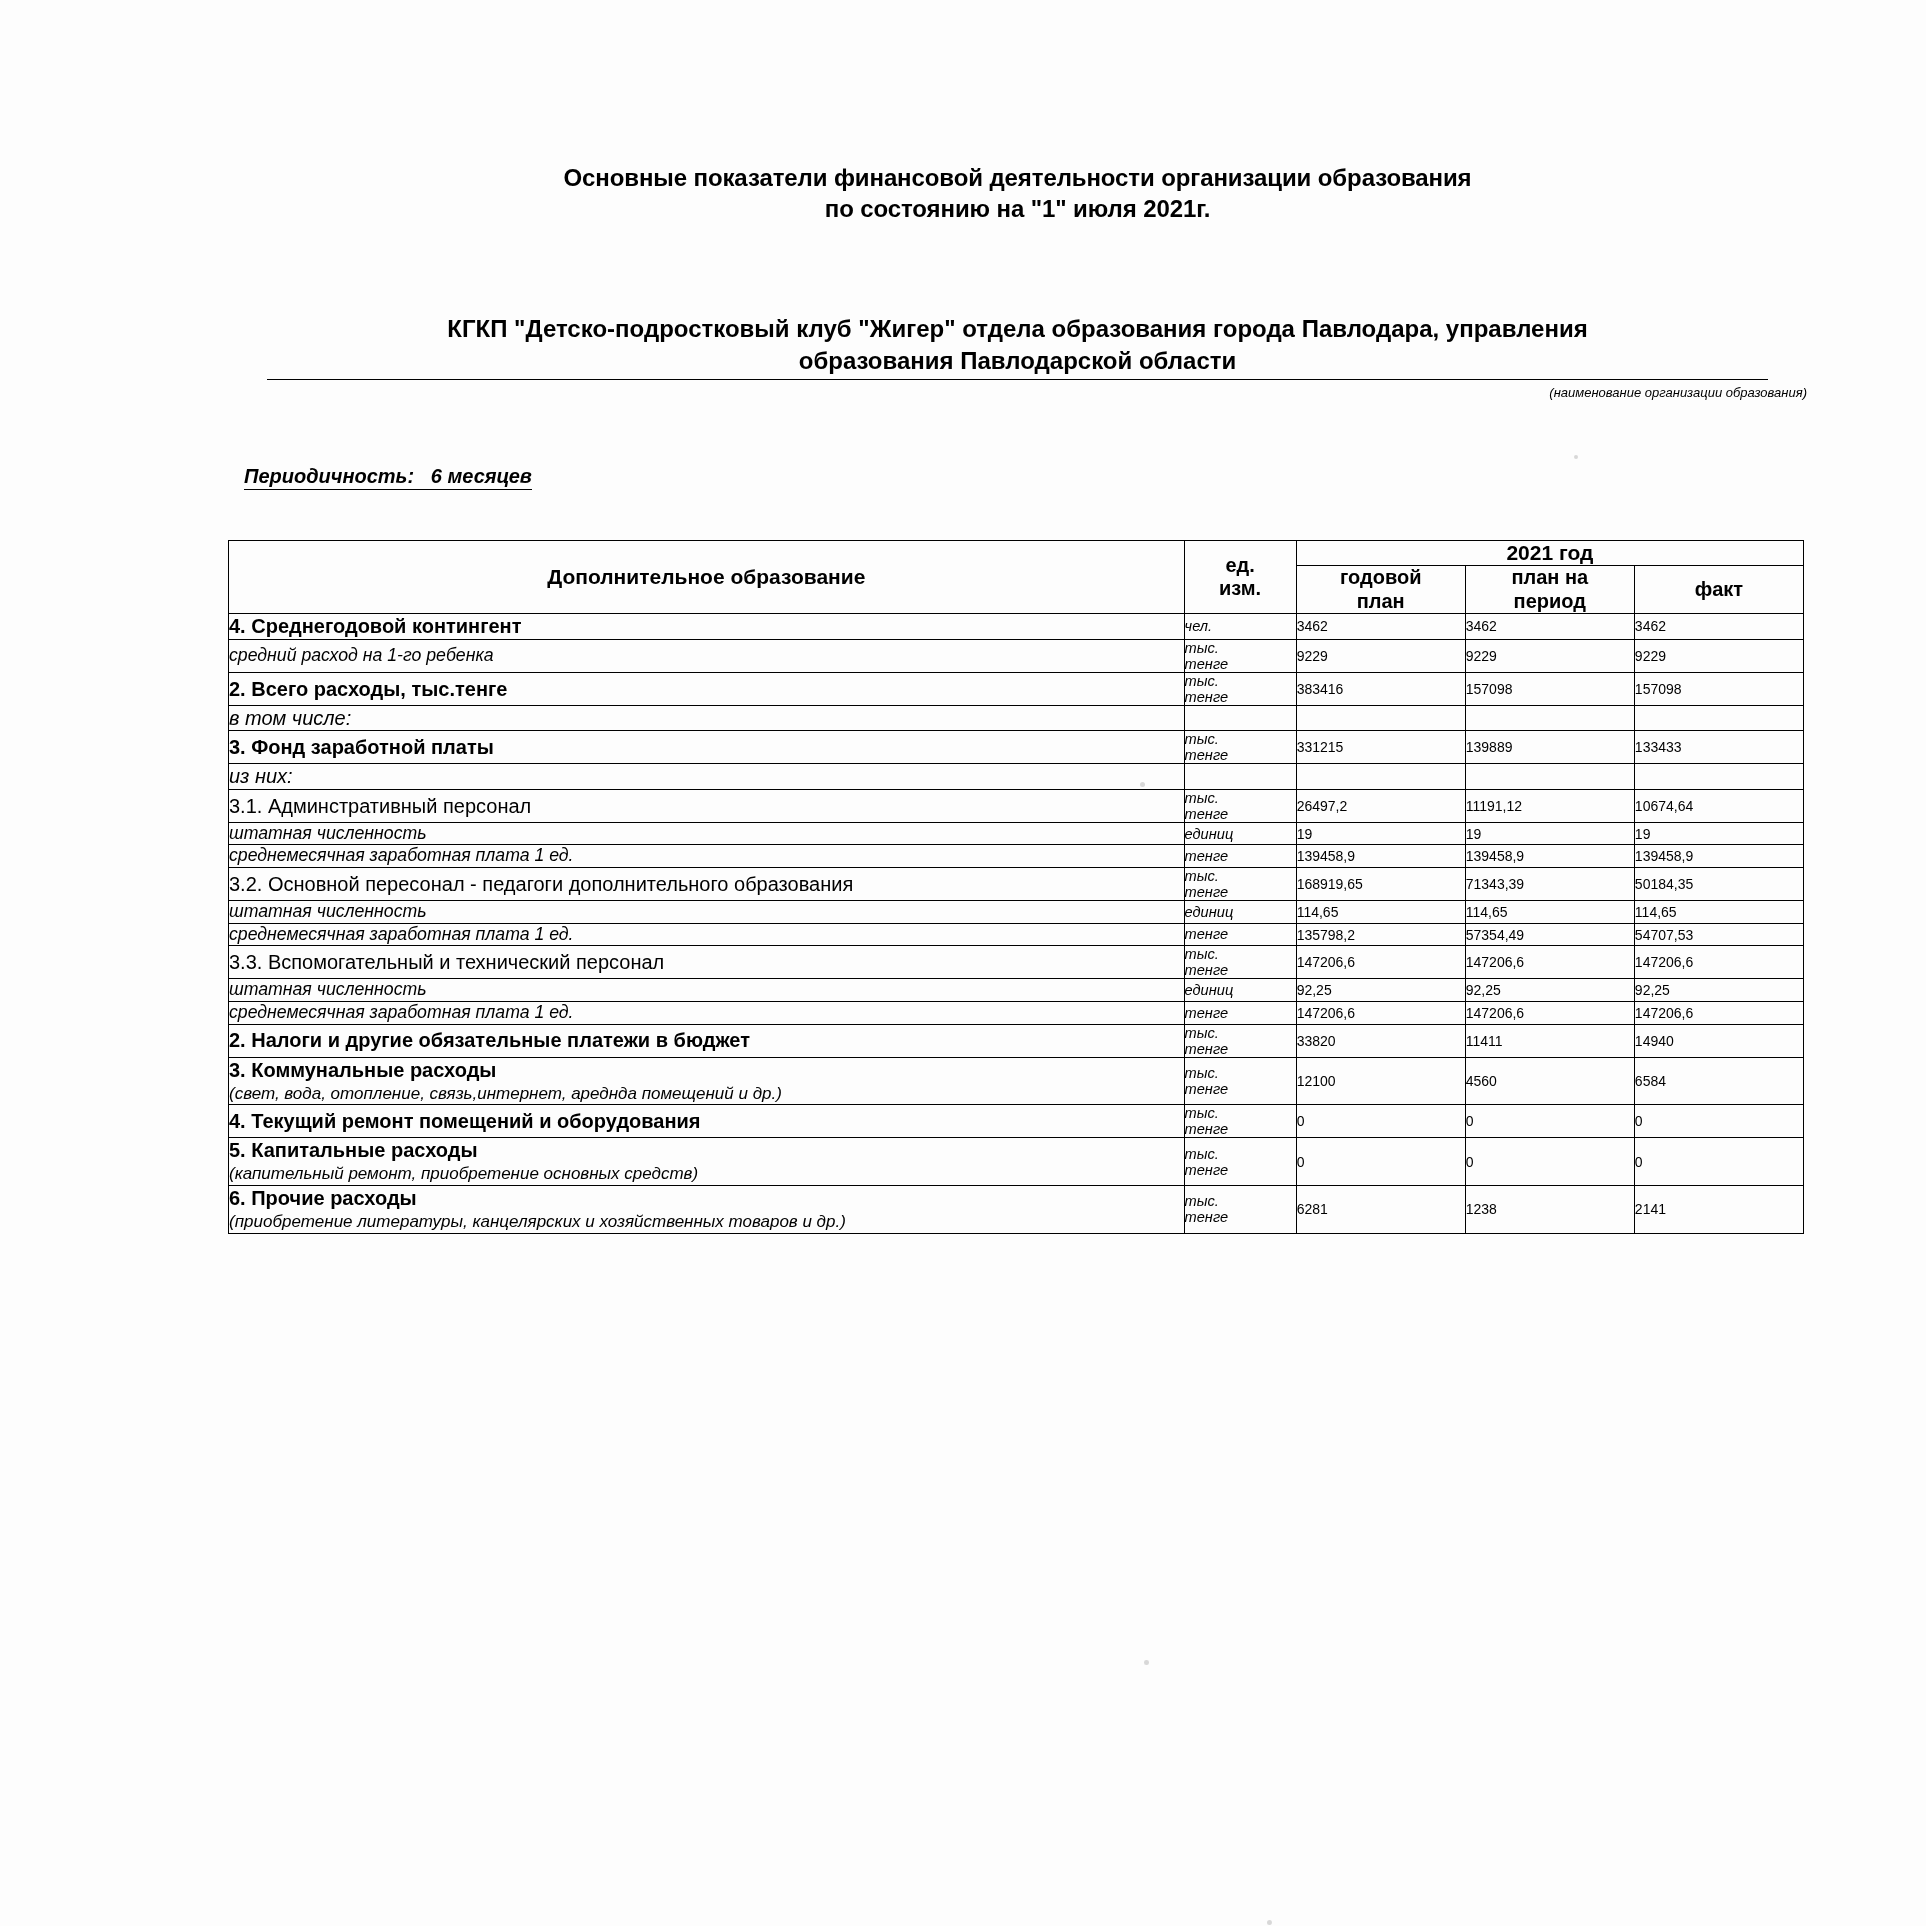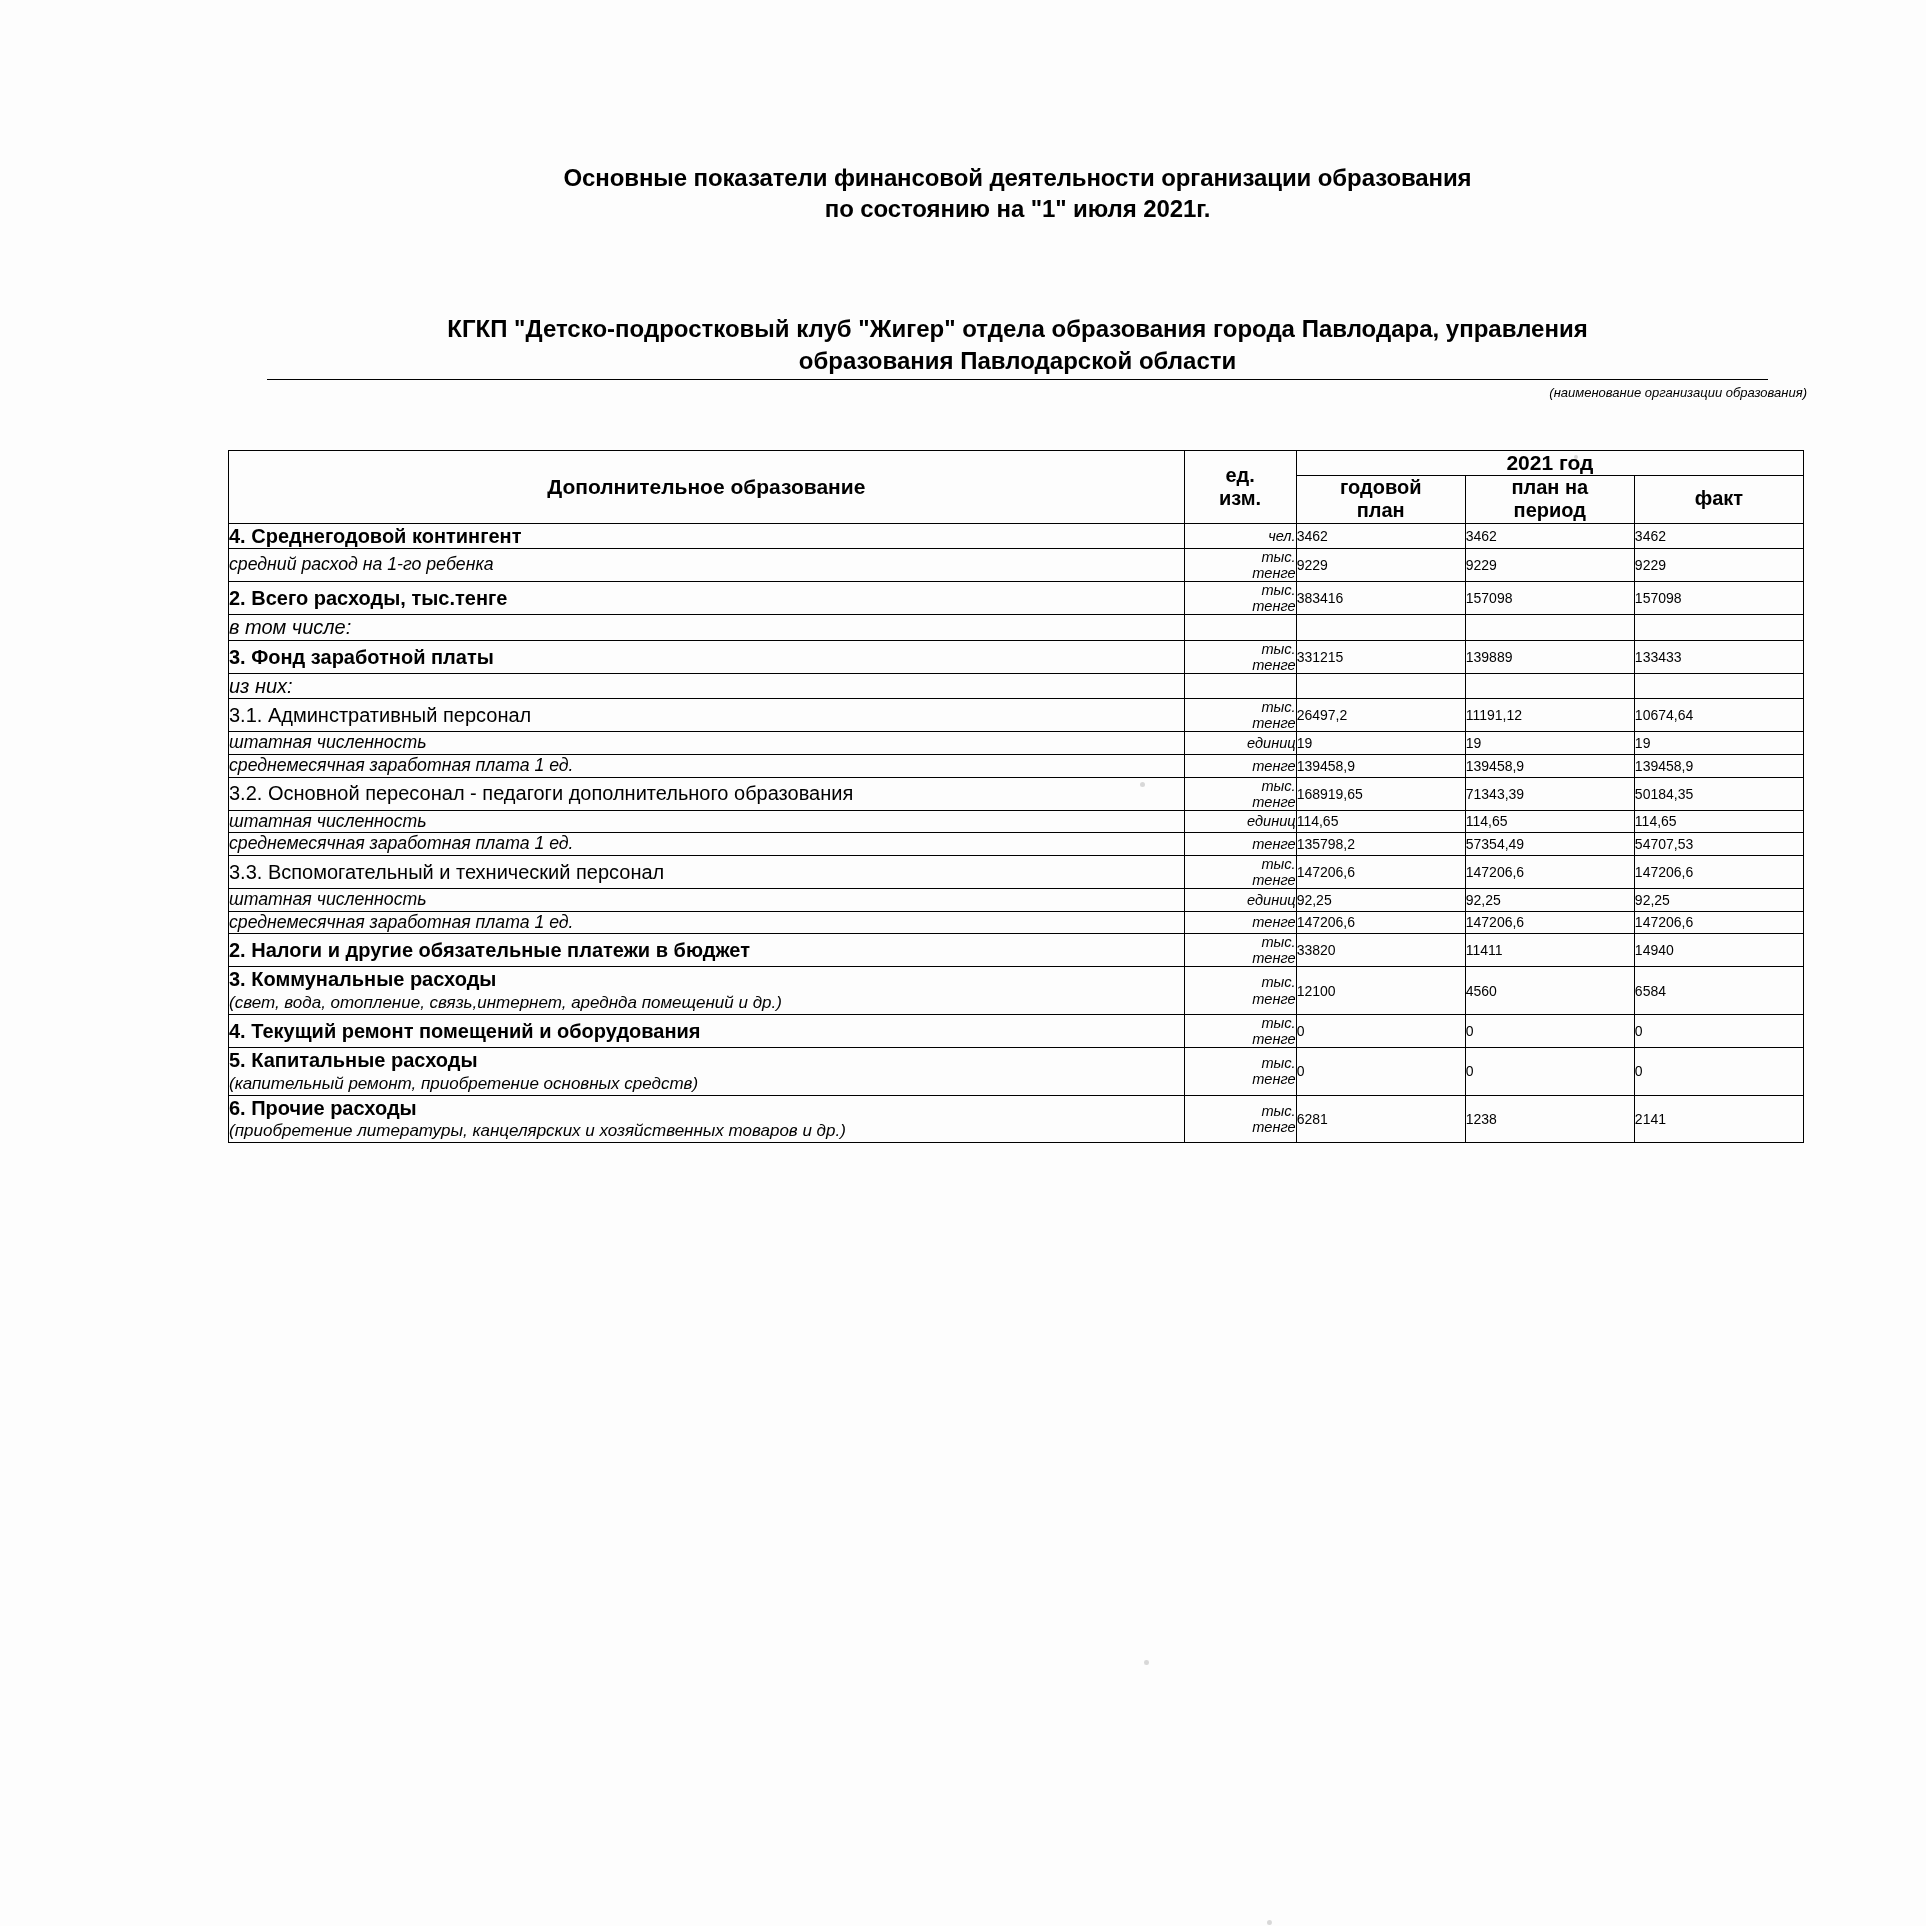--- a/index.html
+++ b/index.html
@@ -116,21 +116,21 @@
   .cell-name.italic { font-style: italic; font-size: 17.7px; }
   .cell-name.small-italic { font-style: italic; font-size: 20px; }
   .cell-name .sub {
     display: block;
     font-size: 17px;
     font-style: italic;
     font-weight: normal;
     margin-top: 1.5px;
   }
   .cell-unit {
-    text-align: right;
+    text-align: left;
     font-size: 14.6px;
     font-style: italic;
     line-height: 1.1;
     padding: 2.3px 0.8px;
   }
   .cell-num {
     text-align: left;
     font-size: 14px;
     padding: 5.4px 7px 5.4px 2.3px;
     white-space: nowrap;
@@ -174,20 +174,27 @@
       <div>по состоянию на "1" июля 2021г.</div>
     </div>
 
     <div class="org-block">
       <div>КГКП "Детско-подростковый клуб "Жигер" отдела образования города Павлодара, управления</div>
       <div>образования Павлодарской области</div>
     </div>
     <div class="org-underline"></div>
     <div class="org-caption">(наименование организации образования)</div>
 
+    <div>
+      <span class="period">
+        <span>Периодичность:</span>
+        &nbsp;
+        <span>6 месяцев</span>
+      </span>
+    </div>
 
     <table class="fin">
       <colgroup>
         <col class="c-name">
           <col class="c-unit">
           <col class="c-year">
           <col class="c-period">
           <col class="c-fact">
       </colgroup>
       <thead>

